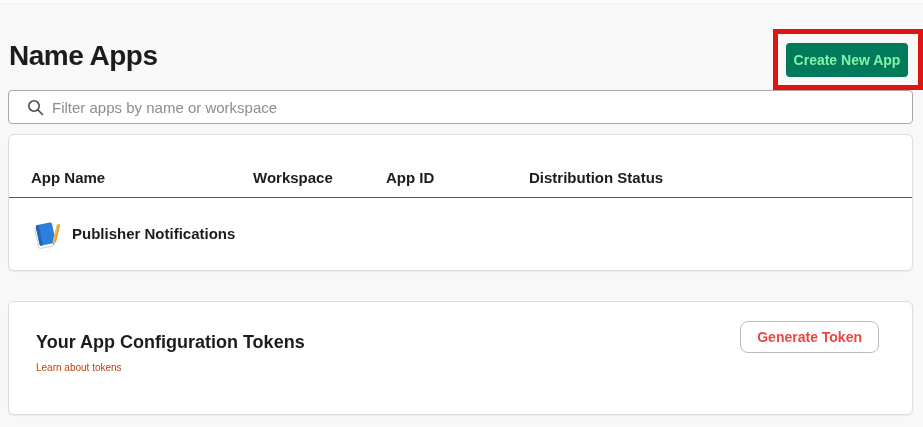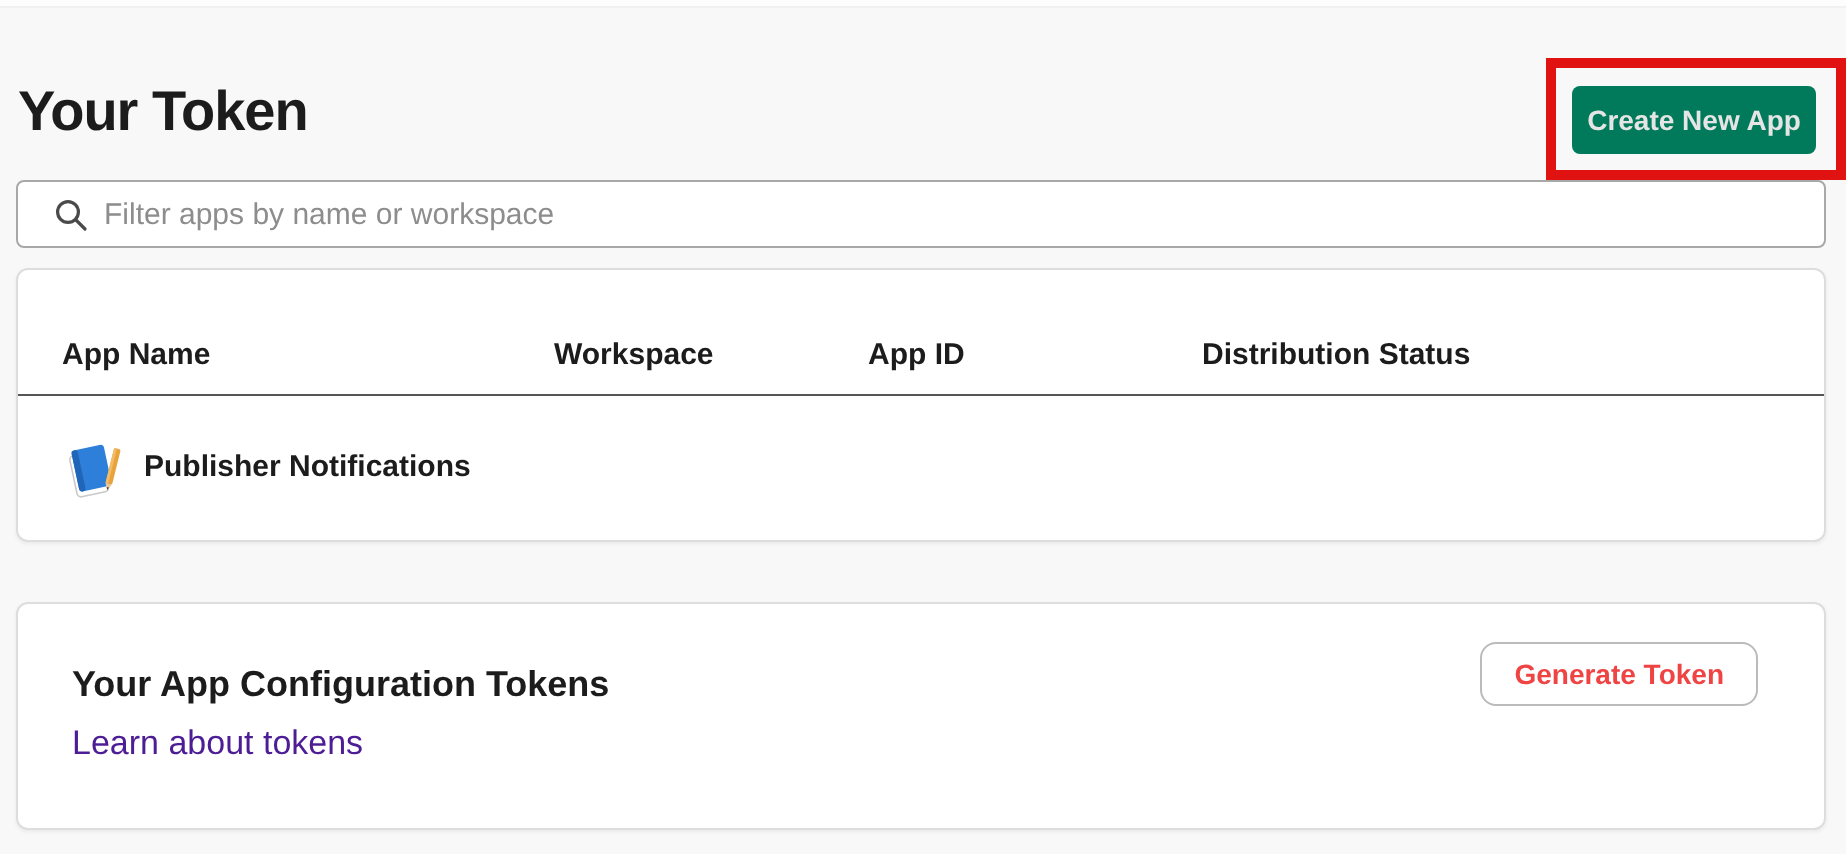--- a/index.html
+++ b/index.html
@@ -18,21 +18,21 @@
     font-size:28px; font-weight:700; letter-spacing:-0.5px;
   }
 
   
   .highlight-box {
     position:absolute; left:773px; top:29px; width:150px; height:61px;
     border:5px solid #e01212;
   }
   .create-btn {
     position:absolute; left:786px; top:43px; width:122px; height:34px;
-    background:#007a5a; color:#e5e5e5; border:none; border-radius:4px;
+    background:#007a5a; color:#86efac; border:none; border-radius:4px;
     font-family:"Liberation Sans", sans-serif;
     font-size:14px; font-weight:700; cursor:pointer;
     display:flex; align-items:center; justify-content:center;
   }
 
   .search-box {
     position:absolute; left:8px; top:90px; width:905px; height:34px;
     background:#ffffff; border:1px solid #a8a8a8; border-radius:4px;
     display:flex; align-items:center; padding:0 18px; gap:8px;
   }
@@ -47,21 +47,21 @@
   .card {
     position:absolute; left:8px; width:905px;
     background:#ffffff; border:1px solid #dddddd; border-radius:6px;
     box-shadow:0 1px 2px rgba(0,0,0,0.06);
   }
   .apps-card { top:134px; height:137px; }
 
   .thead {
     display:flex; align-items:flex-end; height:63px;
     border-bottom:1px solid #555555; padding-bottom:11px;
-    font-size:15px; font-weight:700;gap:24px;
+    font-size:15px; font-weight:700;
   }
   .trow {
     display:flex; align-items:center; height:71px;
     font-size:15px;
   }
   .c1 { width:244px; padding-left:22px; }
   .c2 { width:133px; }
   .c3 { width:143px; }
   .c4 { width:138px; }
   .c5 { flex:1; }
@@ -73,36 +73,36 @@
   .redacted {
     height:11px; background:#777777; border-radius:2px;
     filter:blur(3px); opacity:0.75;
   }
   .redact-ws { width:60px; }
   .redact-id { width:88px; }
 
   .tokens-card { top:301px; height:114px; padding:30px 0 0 27px; }
   .tokens-title { font-size:18px; font-weight:700; }
   .tokens-link {
-    display:inline-block; margin-top:9px; font-size:17px;
-    color:#4c1d95; text-decoration:none; cursor:pointer;
+    display:inline-block; margin-top:9px; font-size:10px;
+    color:#c2410c; text-decoration:none; cursor:pointer;
   }
   .generate-btn {
     position:absolute; right:33px; top:19px; height:32px;
     padding:0 16px; background:#ffffff; border:1px solid #bbbbbb;
     border-radius:8px; font-family:"Liberation Sans", sans-serif;
     font-size:14px; font-weight:700; color:#ef4444; cursor:pointer;
   }
 </style>
 </head>
 <body>
 
 <div class="top-edge"></div>
 
-<h1 class="page-title">Your Token</h1>
+<h1 class="page-title">Name Apps</h1>
 
 <div class="highlight-box"></div>
 <button class="create-btn">Create New App</button>
 
 <div class="search-box">
   <svg width="17" height="17" viewBox="0 0 17 17">
     <circle cx="7" cy="7" r="5.2" fill="none" stroke="#4a4a4a" stroke-width="1.6"></circle>
     <line x1="11" y1="11" x2="15.5" y2="15.5" stroke="#4a4a4a" stroke-width="1.6" stroke-linecap="round"></line>
   </svg>
   <input type="text" placeholder="Filter apps by name or workspace" style="">

